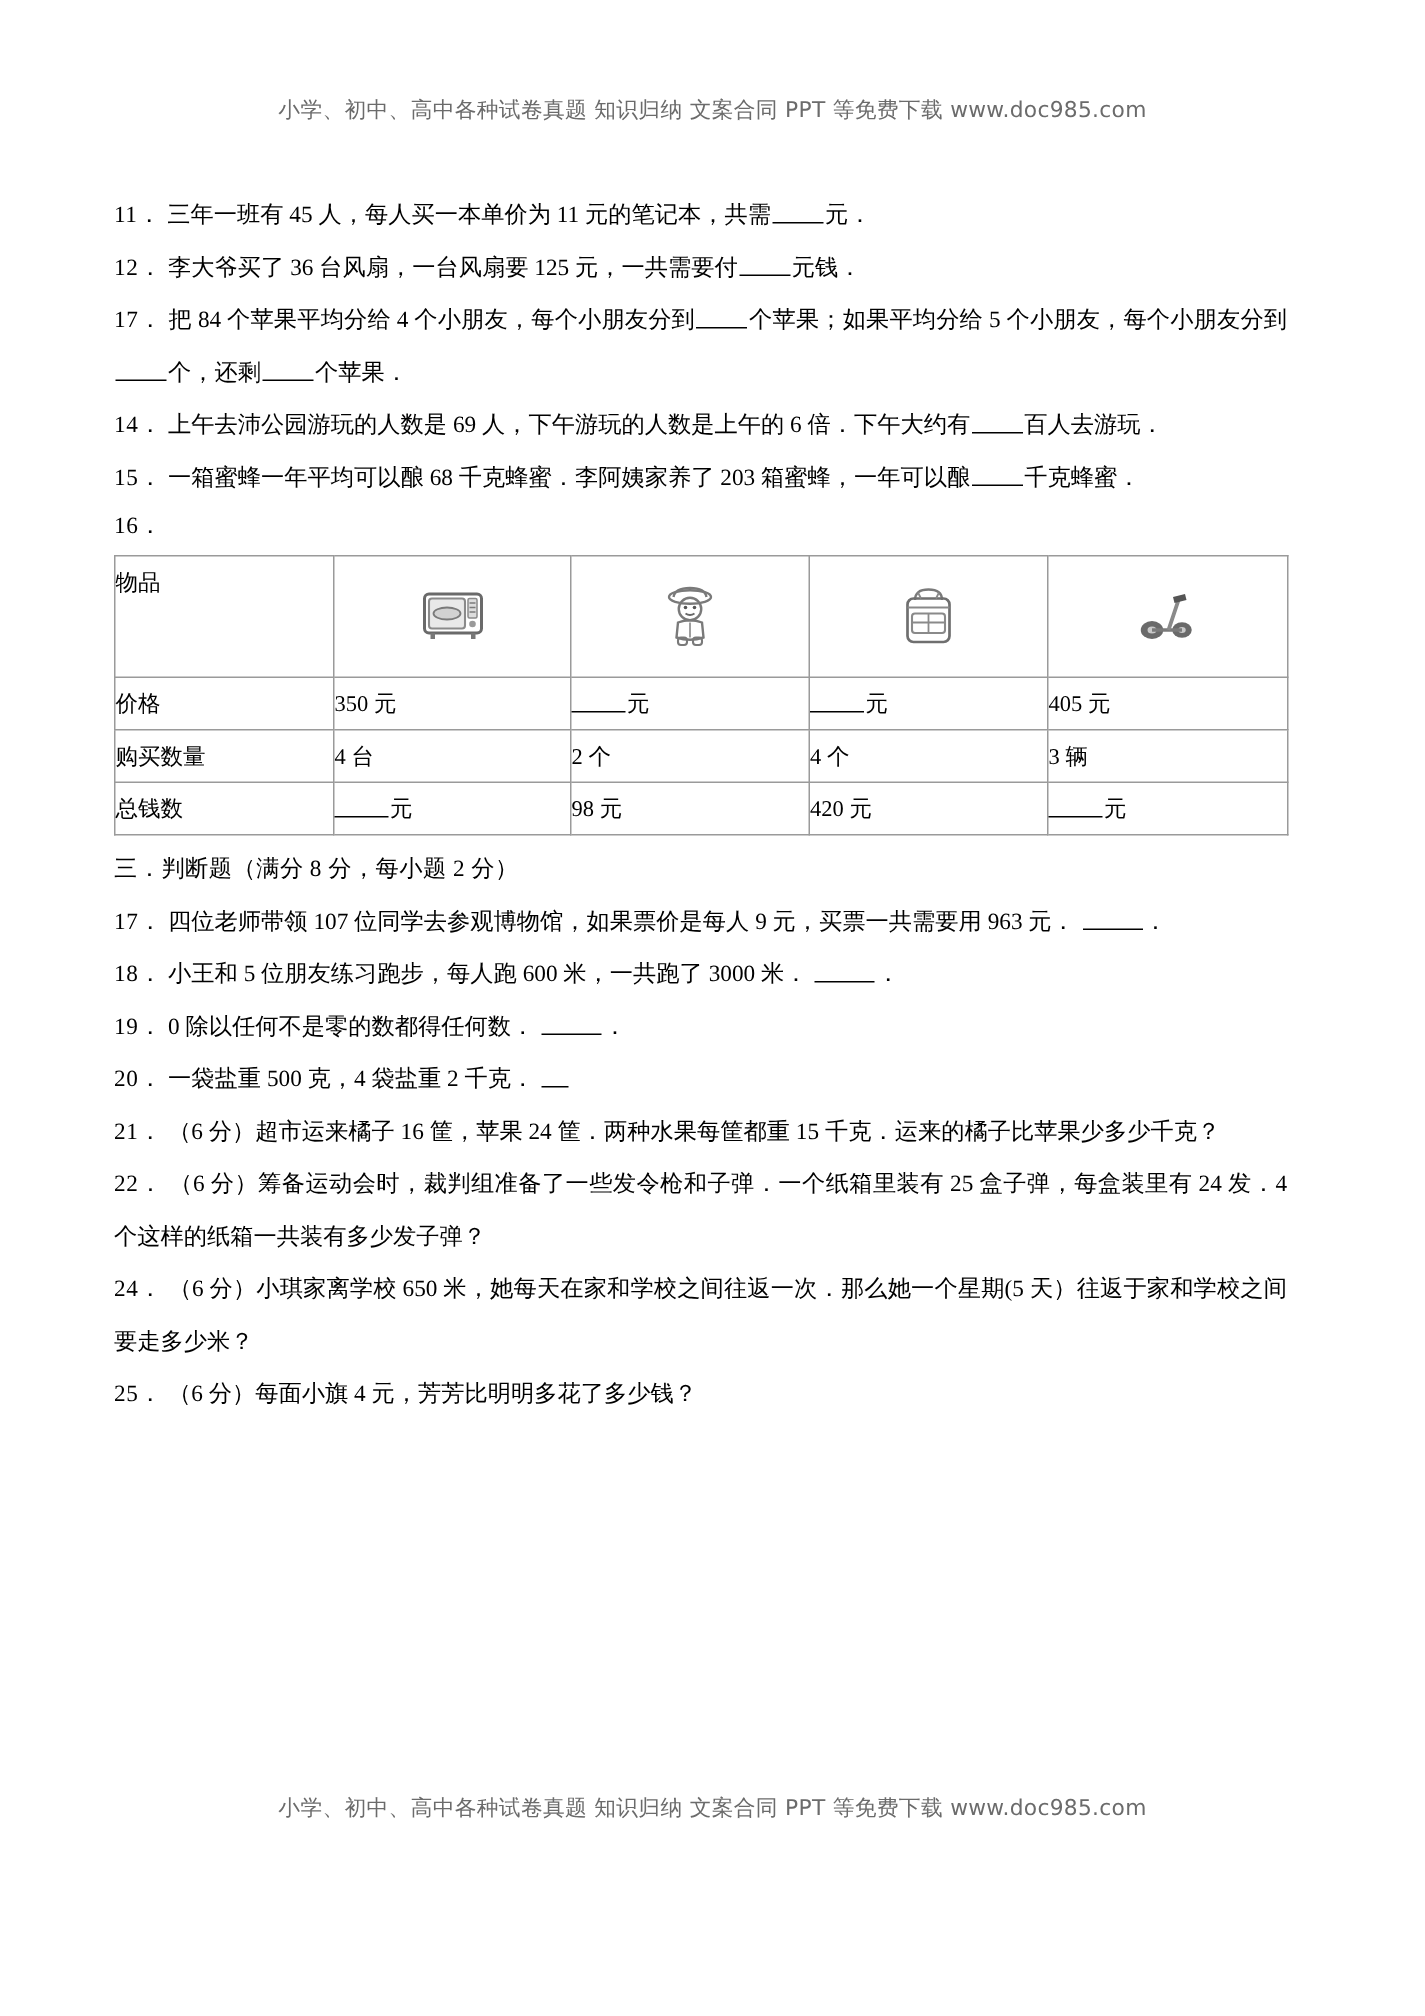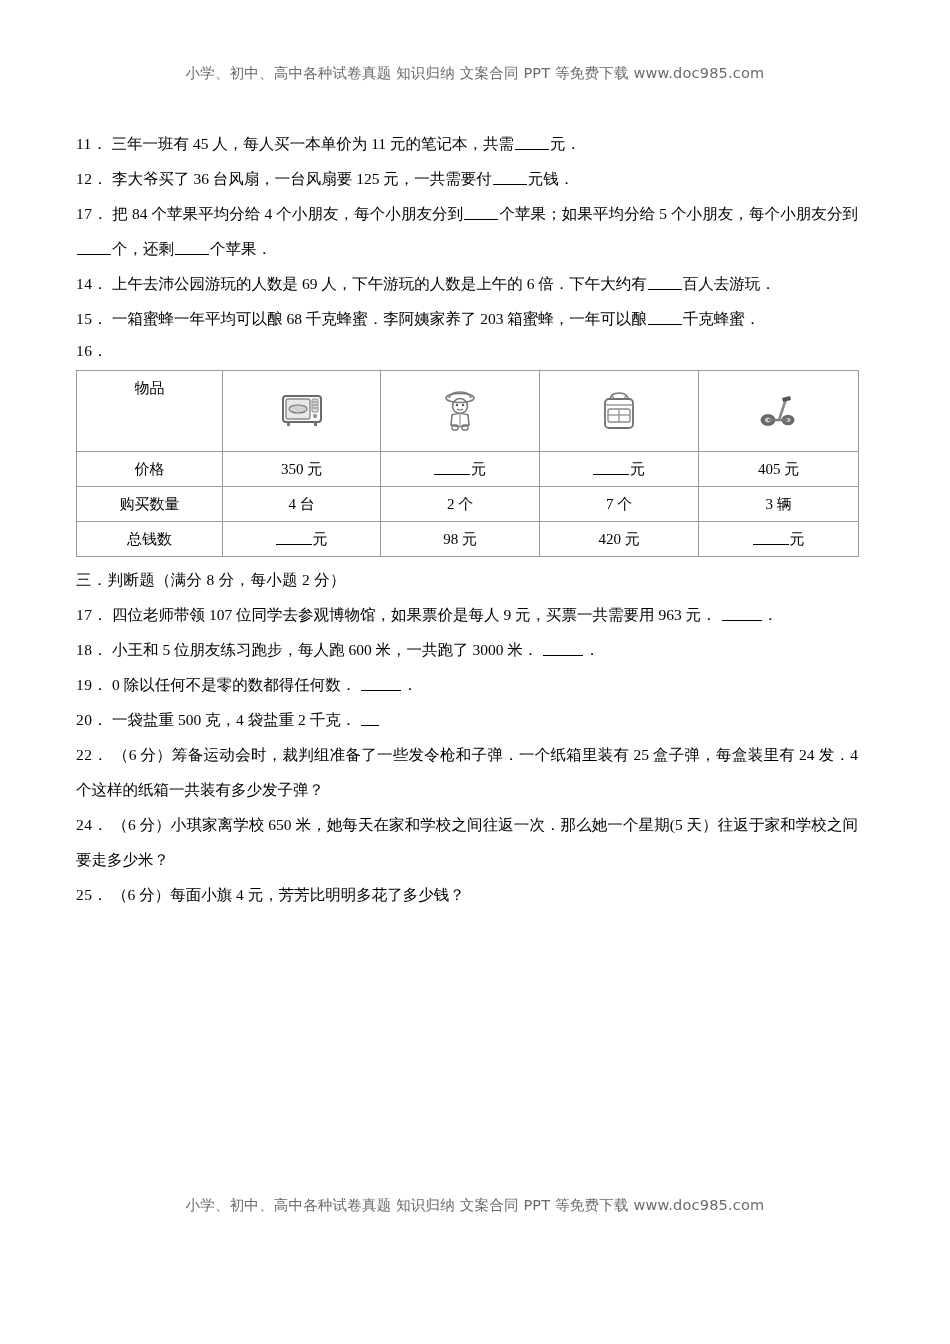--- a/index.html
+++ b/index.html
@@ -84,21 +84,21 @@
     margin-top: 4px;
     margin-bottom: 6px;
   }
   table.goods {
     border-collapse: collapse;
     width: 782px;
     table-layout: fixed;
   }
   table.goods td {
     border: 1px solid #9a9a9a;
-    text-align: center;
+    text-align: left;
     vertical-align: middle;
     font-size: 15px;
     height: 34px;
     padding: 0;
   }
   table.goods tr.icon-row td {
     height: 72px;
   }
   table.goods col.c0 { width: 146px; }
   table.goods col.c1 { width: 158px; }
@@ -240,21 +240,21 @@
             <td>350 元</td>
             <td><span class="cellblank"></span><span>元</span></td>
             <td><span class="cellblank"></span><span>元</span></td>
             <td>405 元</td>
           </tr>
 
           <tr>
             <td>购买数量</td>
             <td>4 台</td>
             <td>2 个</td>
-            <td>7 个</td>
+            <td>4 个</td>
             <td>3 辆</td>
           </tr>
 
           <tr>
             <td>总钱数</td>
             <td><span class="cellblank"></span><span>元</span></td>
             <td>98 元</td>
             <td>420 元</td>
             <td><span class="cellblank"></span><span>元</span></td>
           </tr>
@@ -281,20 +281,24 @@
       </p>
 
       <p class="q">
         <span class="num">20．</span>
         <span>一袋盐重 500 克，4 袋盐重 2 千克．</span><span class="sp"></span><span class="blank short"></span>
       </p>
     </div>
 
     <div>
 
+      <p class="q">
+        <span class="num">21．</span>
+        <span>（6 分）超市运来橘子 16 筐，苹果 24 筐．两种水果每筐都重 15 千克．运来的橘子比苹果少多少千克？</span>
+      </p>
 
       <p class="q">
         <span class="num">22．</span>
         <span>（6 分）筹备运动会时，裁判组准备了一些发令枪和子弹．一个纸箱里装有 25 盒子弹，每盒装里有 24 发．4 个这样的纸箱一共装有多少发子弹？</span>
       </p>
 
 
       <p class="q">
         <span class="num">24．</span>
         <span>（6 分）小琪家离学校 650 米，她每天在家和学校之间往返一次．那么她一个星期(5 天）往返于家和学校之间要走多少米？</span>

